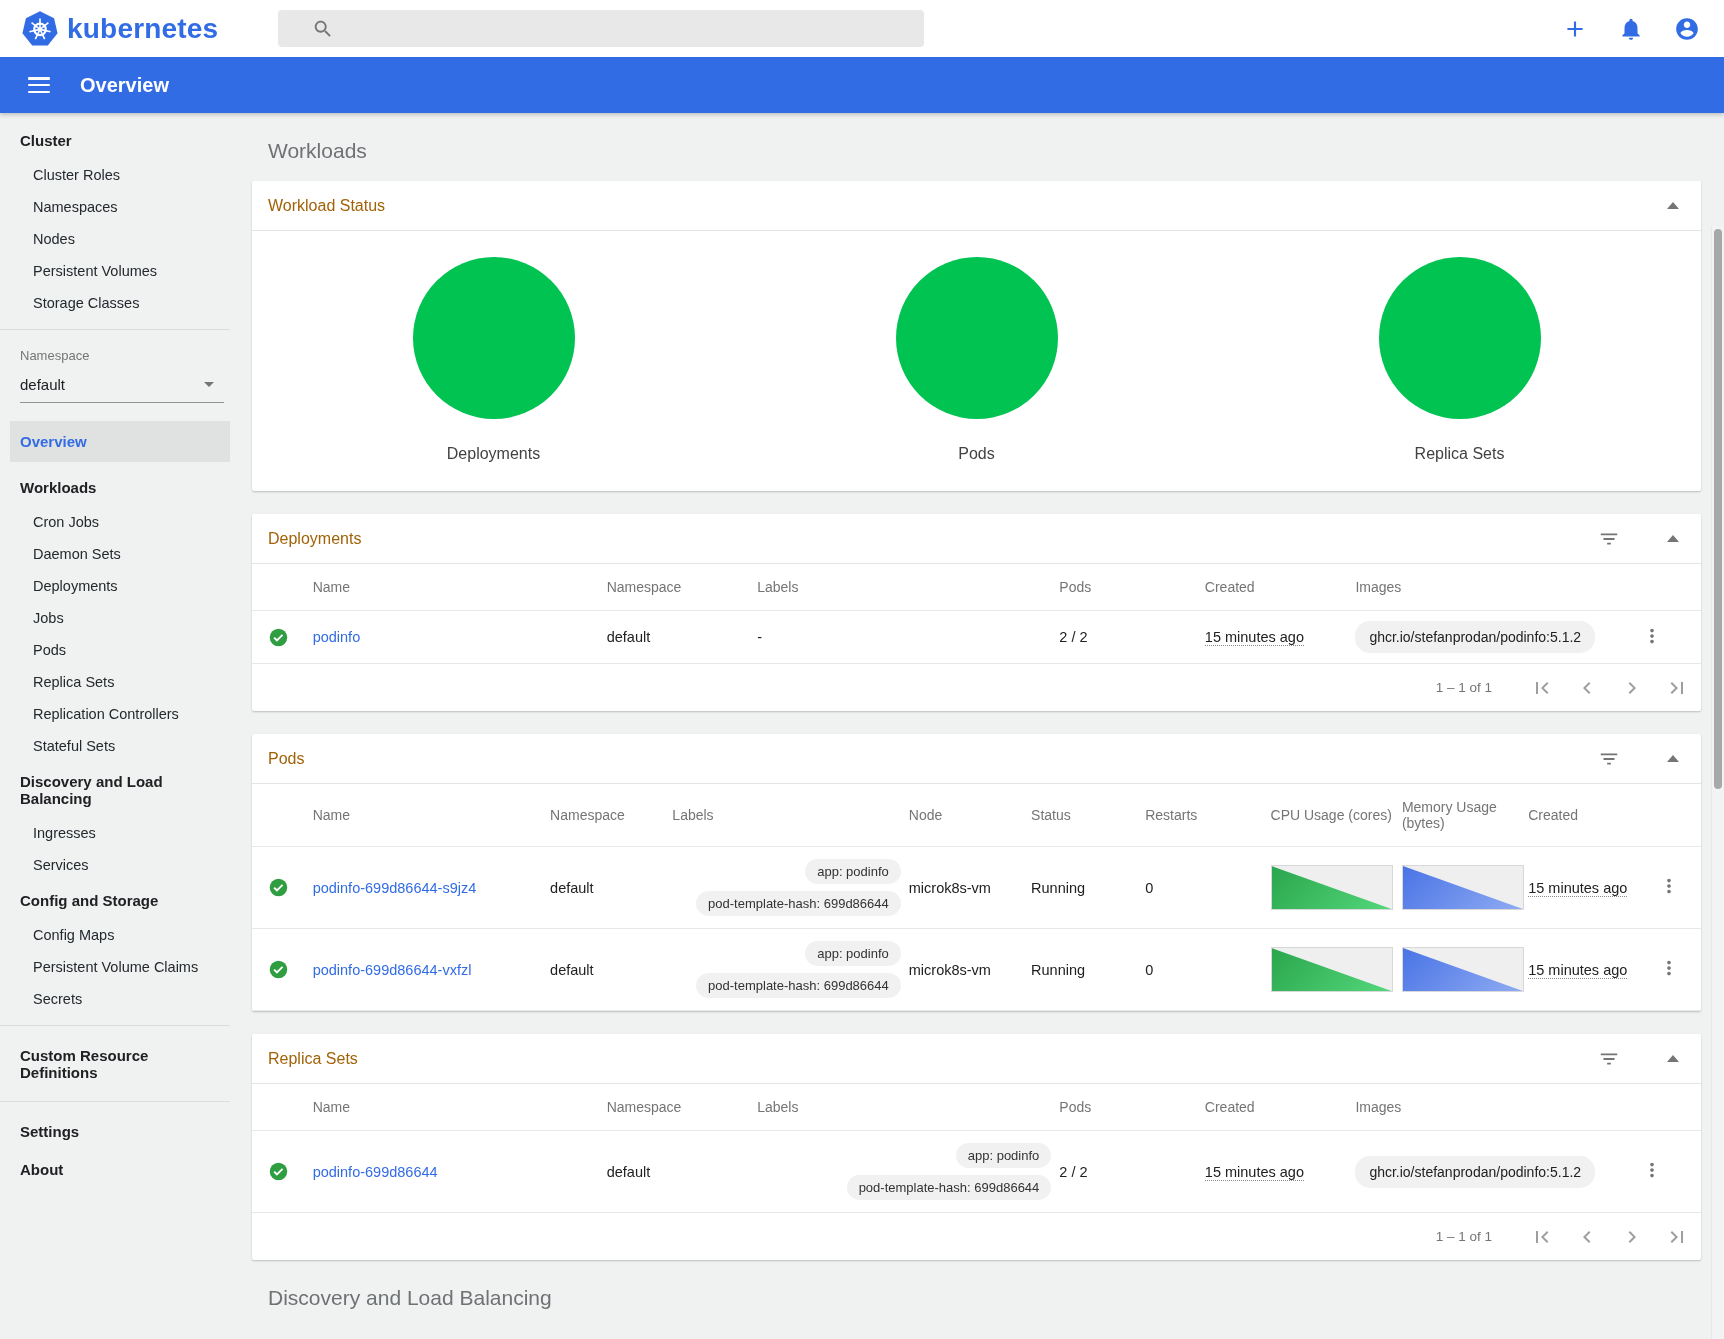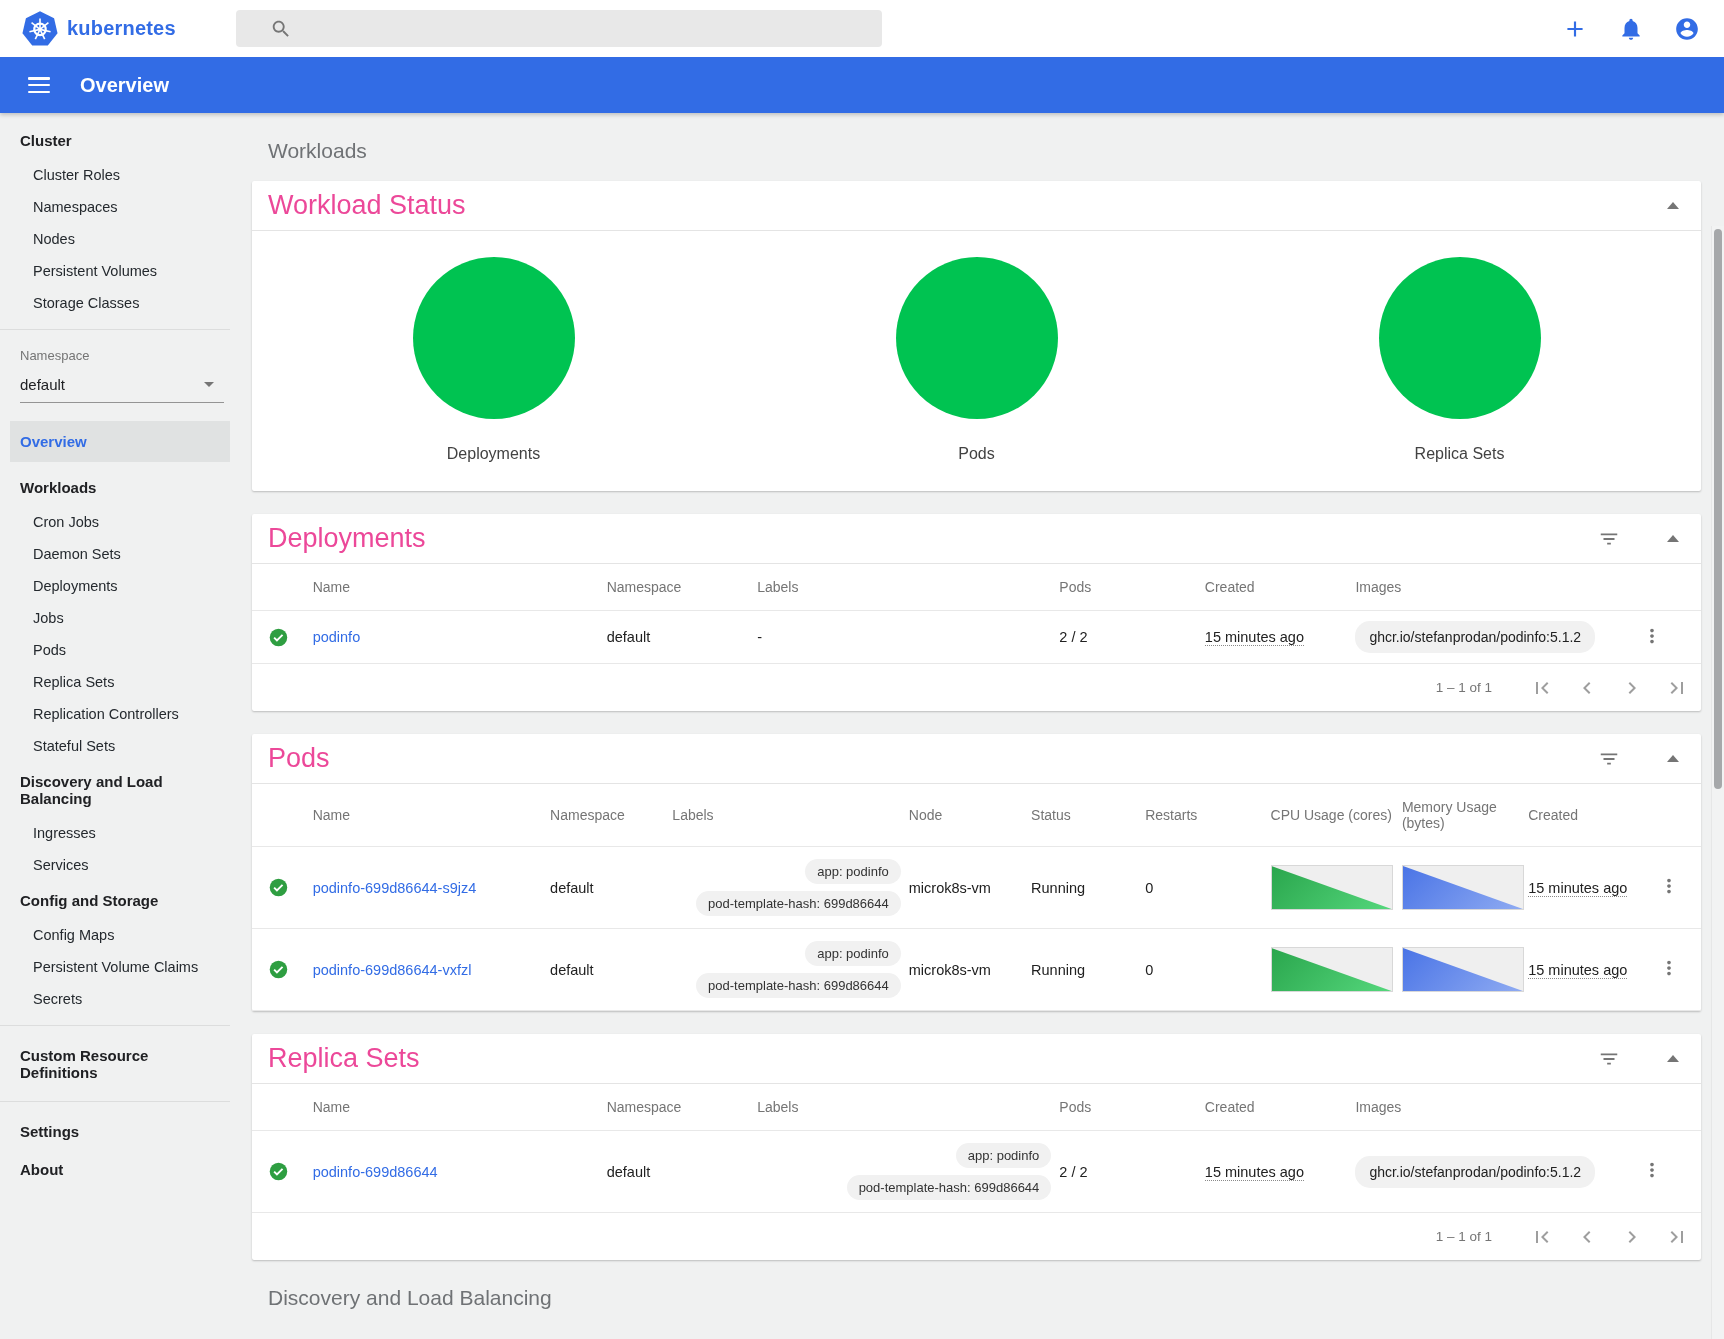--- a/index.html
+++ b/index.html
@@ -2,21 +2,21 @@
 <html><head>
 <meta charset="utf-8">
 <style>
   * { margin:0; padding:0; box-sizing:border-box; }
   html,body { width:1724px; height:1339px; overflow:hidden; font-family:"Liberation Sans", sans-serif; background:#f0f1f1; color:#212121; }
 
   
   .topbar { height:57px; background:#fff; display:flex; align-items:center; position:relative; z-index:5; }
   .brand { display:flex; align-items:center; gap:9px; margin-left:22px; cursor:pointer; }
   .brand svg { width:36px; height:36px; }
-  .brand-text { color:#326ce5; font-size:20px; font-weight:700; letter-spacing:.2px; }
+  .brand-text { color:#326ce5; font-size:28px; font-weight:700; letter-spacing:.2px; }
   .searchbox { margin-left:60px; width:646px; height:37px; background:#e8e8e8; border-radius:4px; display:flex; align-items:center; }
   .searchbox svg { width:22px; height:22px; margin:0 14px 0 34px; flex:none; }
   .searchbox input { border:none; outline:none; background:transparent; font-size:17px; color:#333; width:100%; font-family:inherit; }
   .searchbox input::placeholder { color:#6f6f6f; }
   .topbar-actions { margin-left:auto; margin-right:24px; display:flex; align-items:center; gap:30px; }
   .icon-btn { width:26px; height:26px; border:none; background:none; cursor:pointer; padding:0; display:flex; align-items:center; justify-content:center; }
   .icon-btn svg { width:26px; height:26px; }
 
   
   .appbar { height:56px; background:#326ce5; display:flex; align-items:center; box-shadow:0 2px 4px rgba(0,0,0,.2); position:relative; z-index:4; }
@@ -35,21 +35,21 @@
   .ns-value { font-size:15px; color:#202124; }
   .caret-down { width:0; height:0; border-left:5px solid transparent; border-right:5px solid transparent; border-top:5px solid #757575; margin-right:6px; }
   .nav-selected { margin:18px 0 6px 10px; padding:12px 0 12px 10px; background:#e0e2e2; color:#326ce5; font-weight:700; font-size:15px; cursor:pointer; }
 
   
   .content { flex:1; padding:26px 23px 0 22px; overflow:hidden; }
   .section-title { color:#6f7275; font-size:21px; margin:0 0 18px 16px; font-weight:400; }
   .section-title.later { margin-top:26px; }
   .card { background:#fff; border-radius:2px; box-shadow:0 1px 2px rgba(0,0,0,.22); margin-bottom:23px; }
   .card-header { height:50px; display:flex; align-items:center; padding:0 16px; border-bottom:1px solid #e4e4e4; }
-  .card-title { font-size:27px; color:#ec4899; font-weight:400; }
+  .card-title { font-size:16px; color:#a16207; font-weight:400; }
   .card-tools { margin-left:auto; display:flex; align-items:center; gap:40px; }
   .tool-btn { background:none; border:none; cursor:pointer; padding:0; width:24px; height:24px; display:flex; align-items:center; justify-content:center; }
   .tool-btn svg { width:22px; height:22px; }
   .caret-up { width:0; height:0; border-left:6px solid transparent; border-right:6px solid transparent; border-bottom:7px solid #757575; }
 
   
   .pies { display:flex; padding:26px 0 28px 0; }
   .pie-col { flex:1; display:flex; flex-direction:column; align-items:center; }
   .pie { width:162px; height:162px; border-radius:50%; background:#00c351; }
   .pie-label { margin-top:26px; font-size:16px; color:#424242; }

